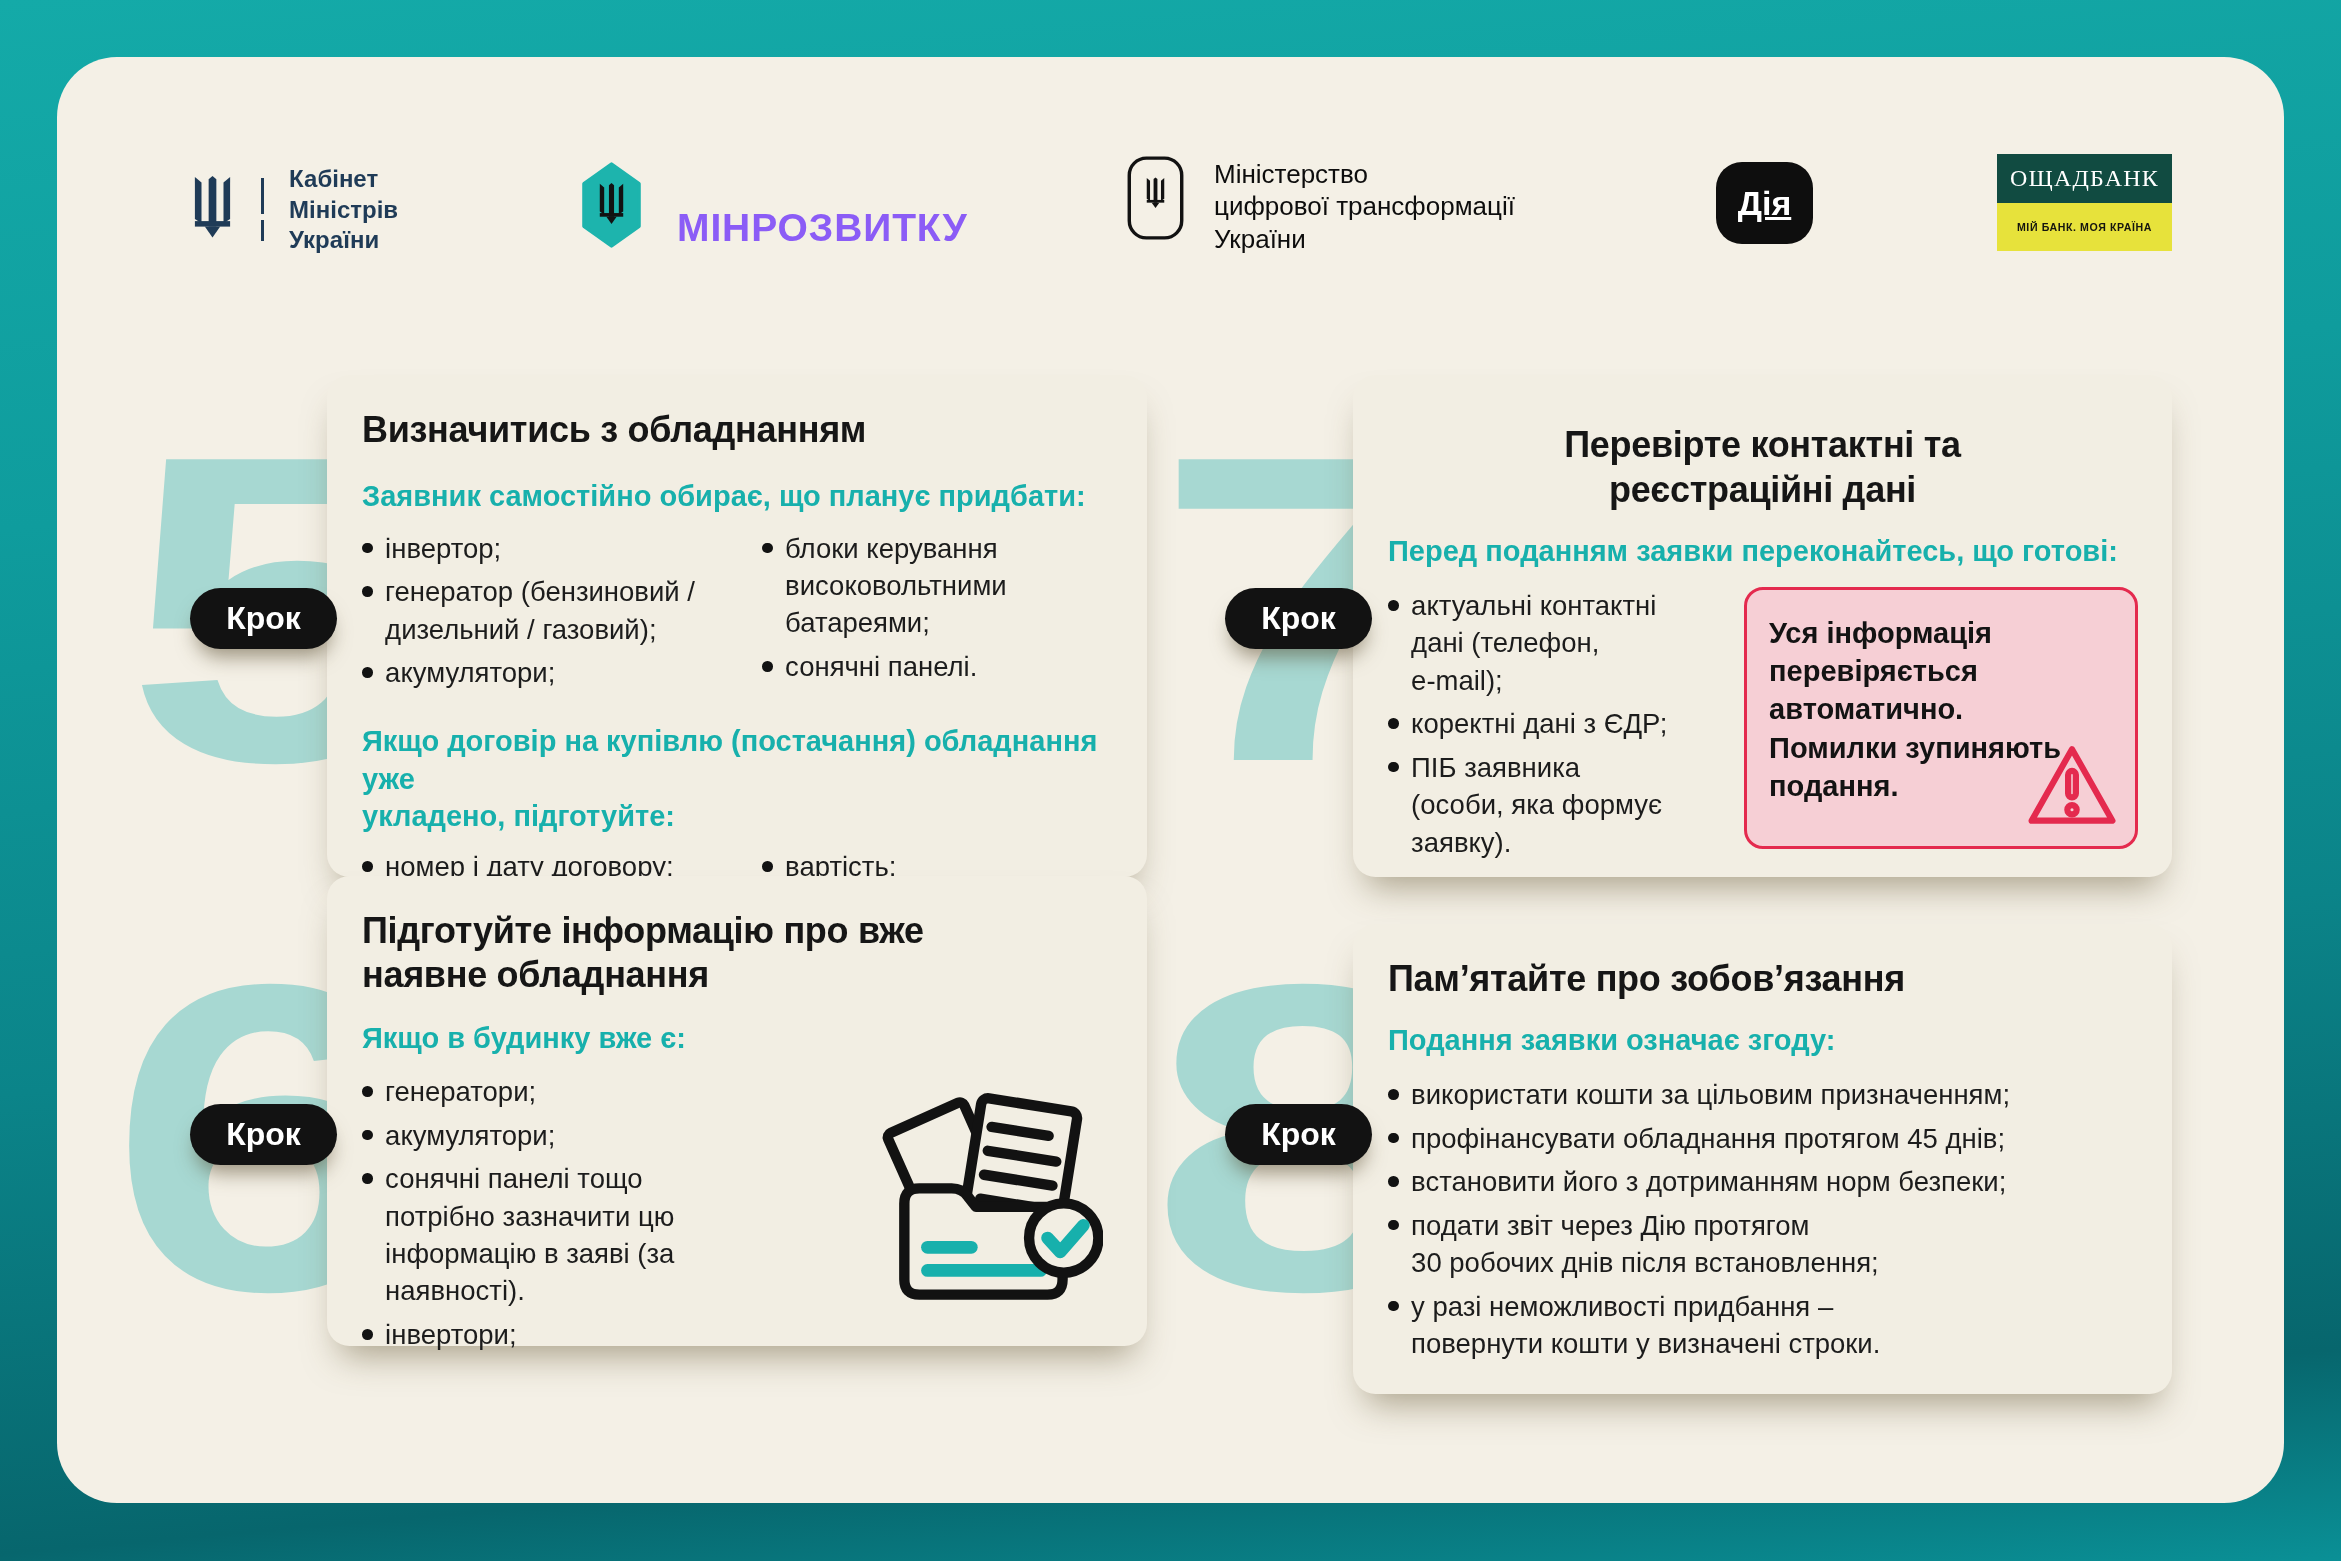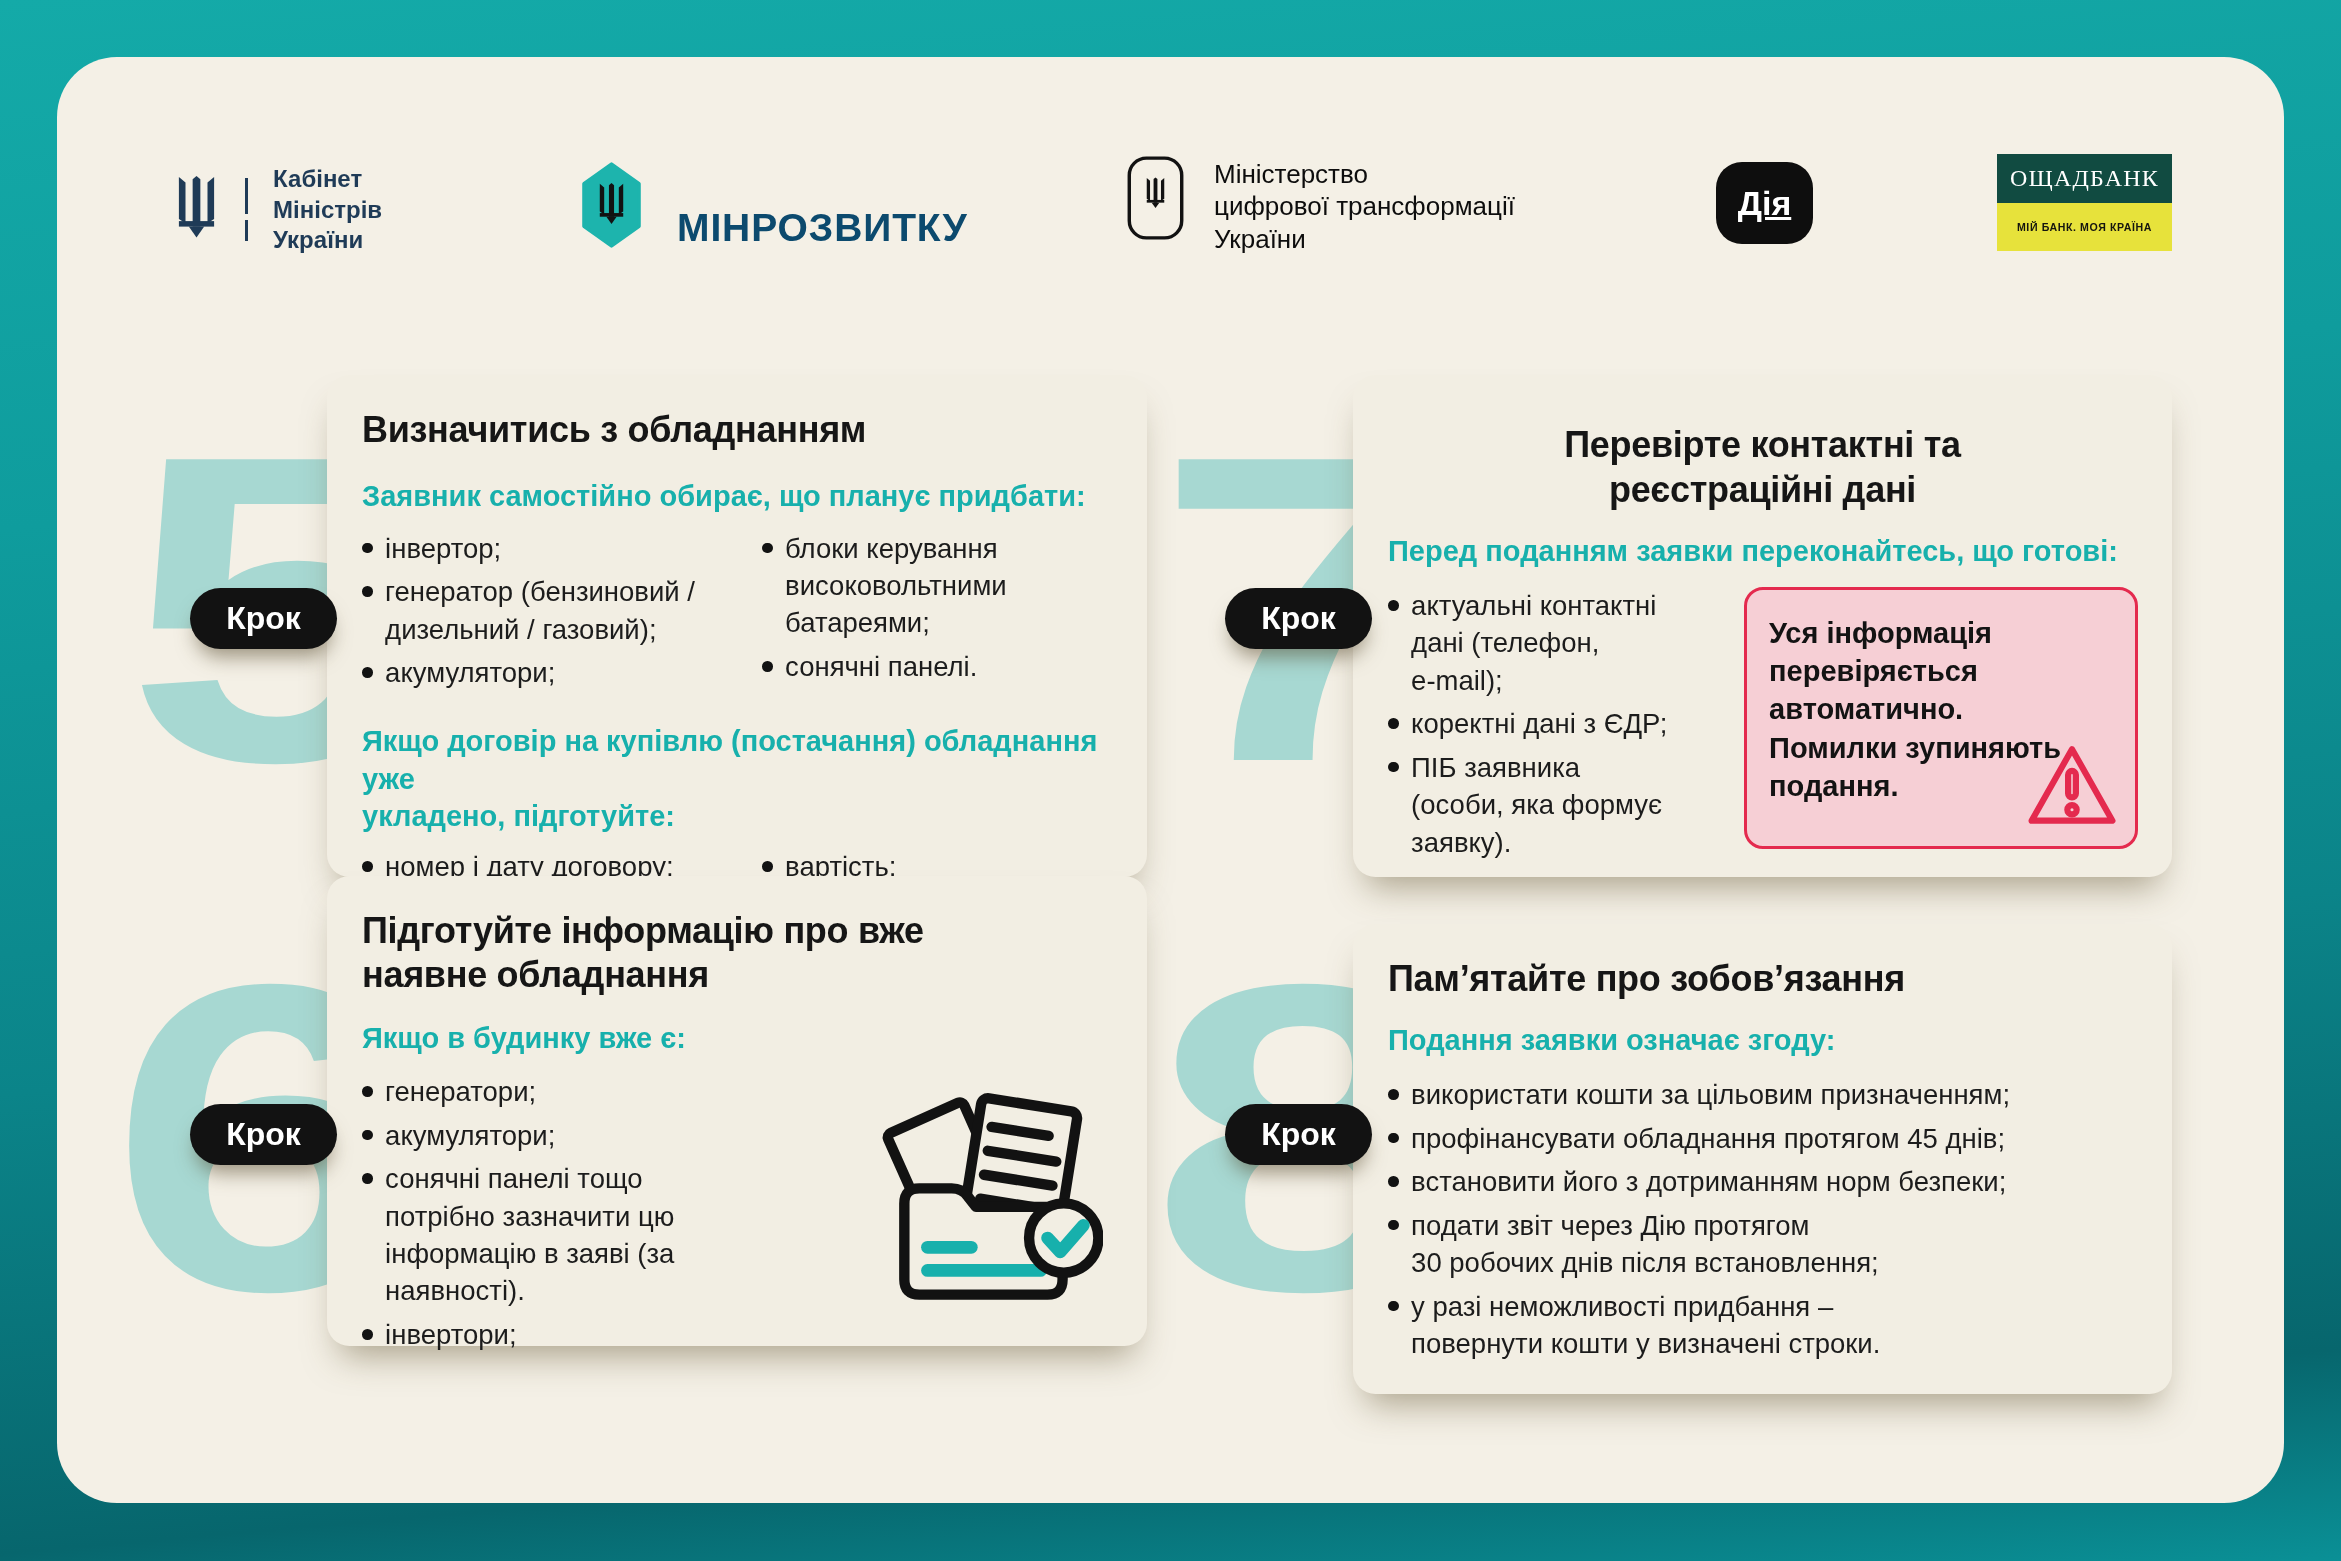--- a/index.html
+++ b/index.html
@@ -6,27 +6,27 @@
   body{
     width:2342px;height:1561px;position:relative;overflow:hidden;
     font-family:"Liberation Sans", sans-serif;
     background:linear-gradient(175deg,#14aaa8 0%,#0f9c9d 30%,#0b8489 62%,#07666d 88%,#0a9096 100%);
   }
   .panel{
     position:absolute;left:57px;top:57px;width:2227px;height:1446px;
     background:#f4f0e6;border-radius:60px;
   }
   
-  .logo-kabinet{position:absolute;left:169px;top:164px;display:flex;align-items:center;}
+  .logo-kabinet{position:absolute;left:185px;top:164px;display:flex;align-items:center;}
   .kab-divider{width:3.1px;height:65px;display:flex;flex-direction:column;align-items:center;margin:0 25px 0 21px;}
   .kab-divider .bar1{width:3.1px;height:36px;background:#1f3b57;}
   .kab-divider .bar2{width:3.1px;height:21px;background:#1f3b57;margin-top:6.2px;}
   .kab-text{font-size:24px;font-weight:700;line-height:1.28;color:#1f3b57;white-space:pre-line;}
   .logo-minrozv{position:absolute;left:581px;top:161px;display:flex;align-items:center;}
-  .minrozv-text{margin-left:35px;font-size:39px;font-weight:700;letter-spacing:0.9px;color:#0c4a6e;margin-top:45px;}
+  .minrozv-text{margin-left:35px;font-size:39px;font-weight:700;letter-spacing:0.9px;color:#8b5cf6;margin-top:45px;}
   .logo-mintsyfra{position:absolute;left:1127px;top:155px;display:flex;align-items:flex-start;}
   .mintsyfra-text{margin-left:30px;font-size:26px;font-weight:400;line-height:1.26;color:#0d0d0d;white-space:pre-line;margin-top:2.5px;}
   .logo-diia{
     position:absolute;left:1716px;top:162px;width:97px;height:82px;border-radius:26px;
     background:#0e0e0e;color:#ffffff;display:flex;align-items:center;justify-content:center;
     font-size:34px;font-weight:700;text-decoration:underline;
   }
   .logo-oschad{position:absolute;left:1997px;top:154px;width:175px;height:97px;display:flex;flex-direction:column;}
   .osch-top{flex:1;background:#114b41;color:#fff;display:flex;align-items:center;justify-content:center;
     font-family:"Liberation Serif", serif;font-size:24px;letter-spacing:1.2px;}

